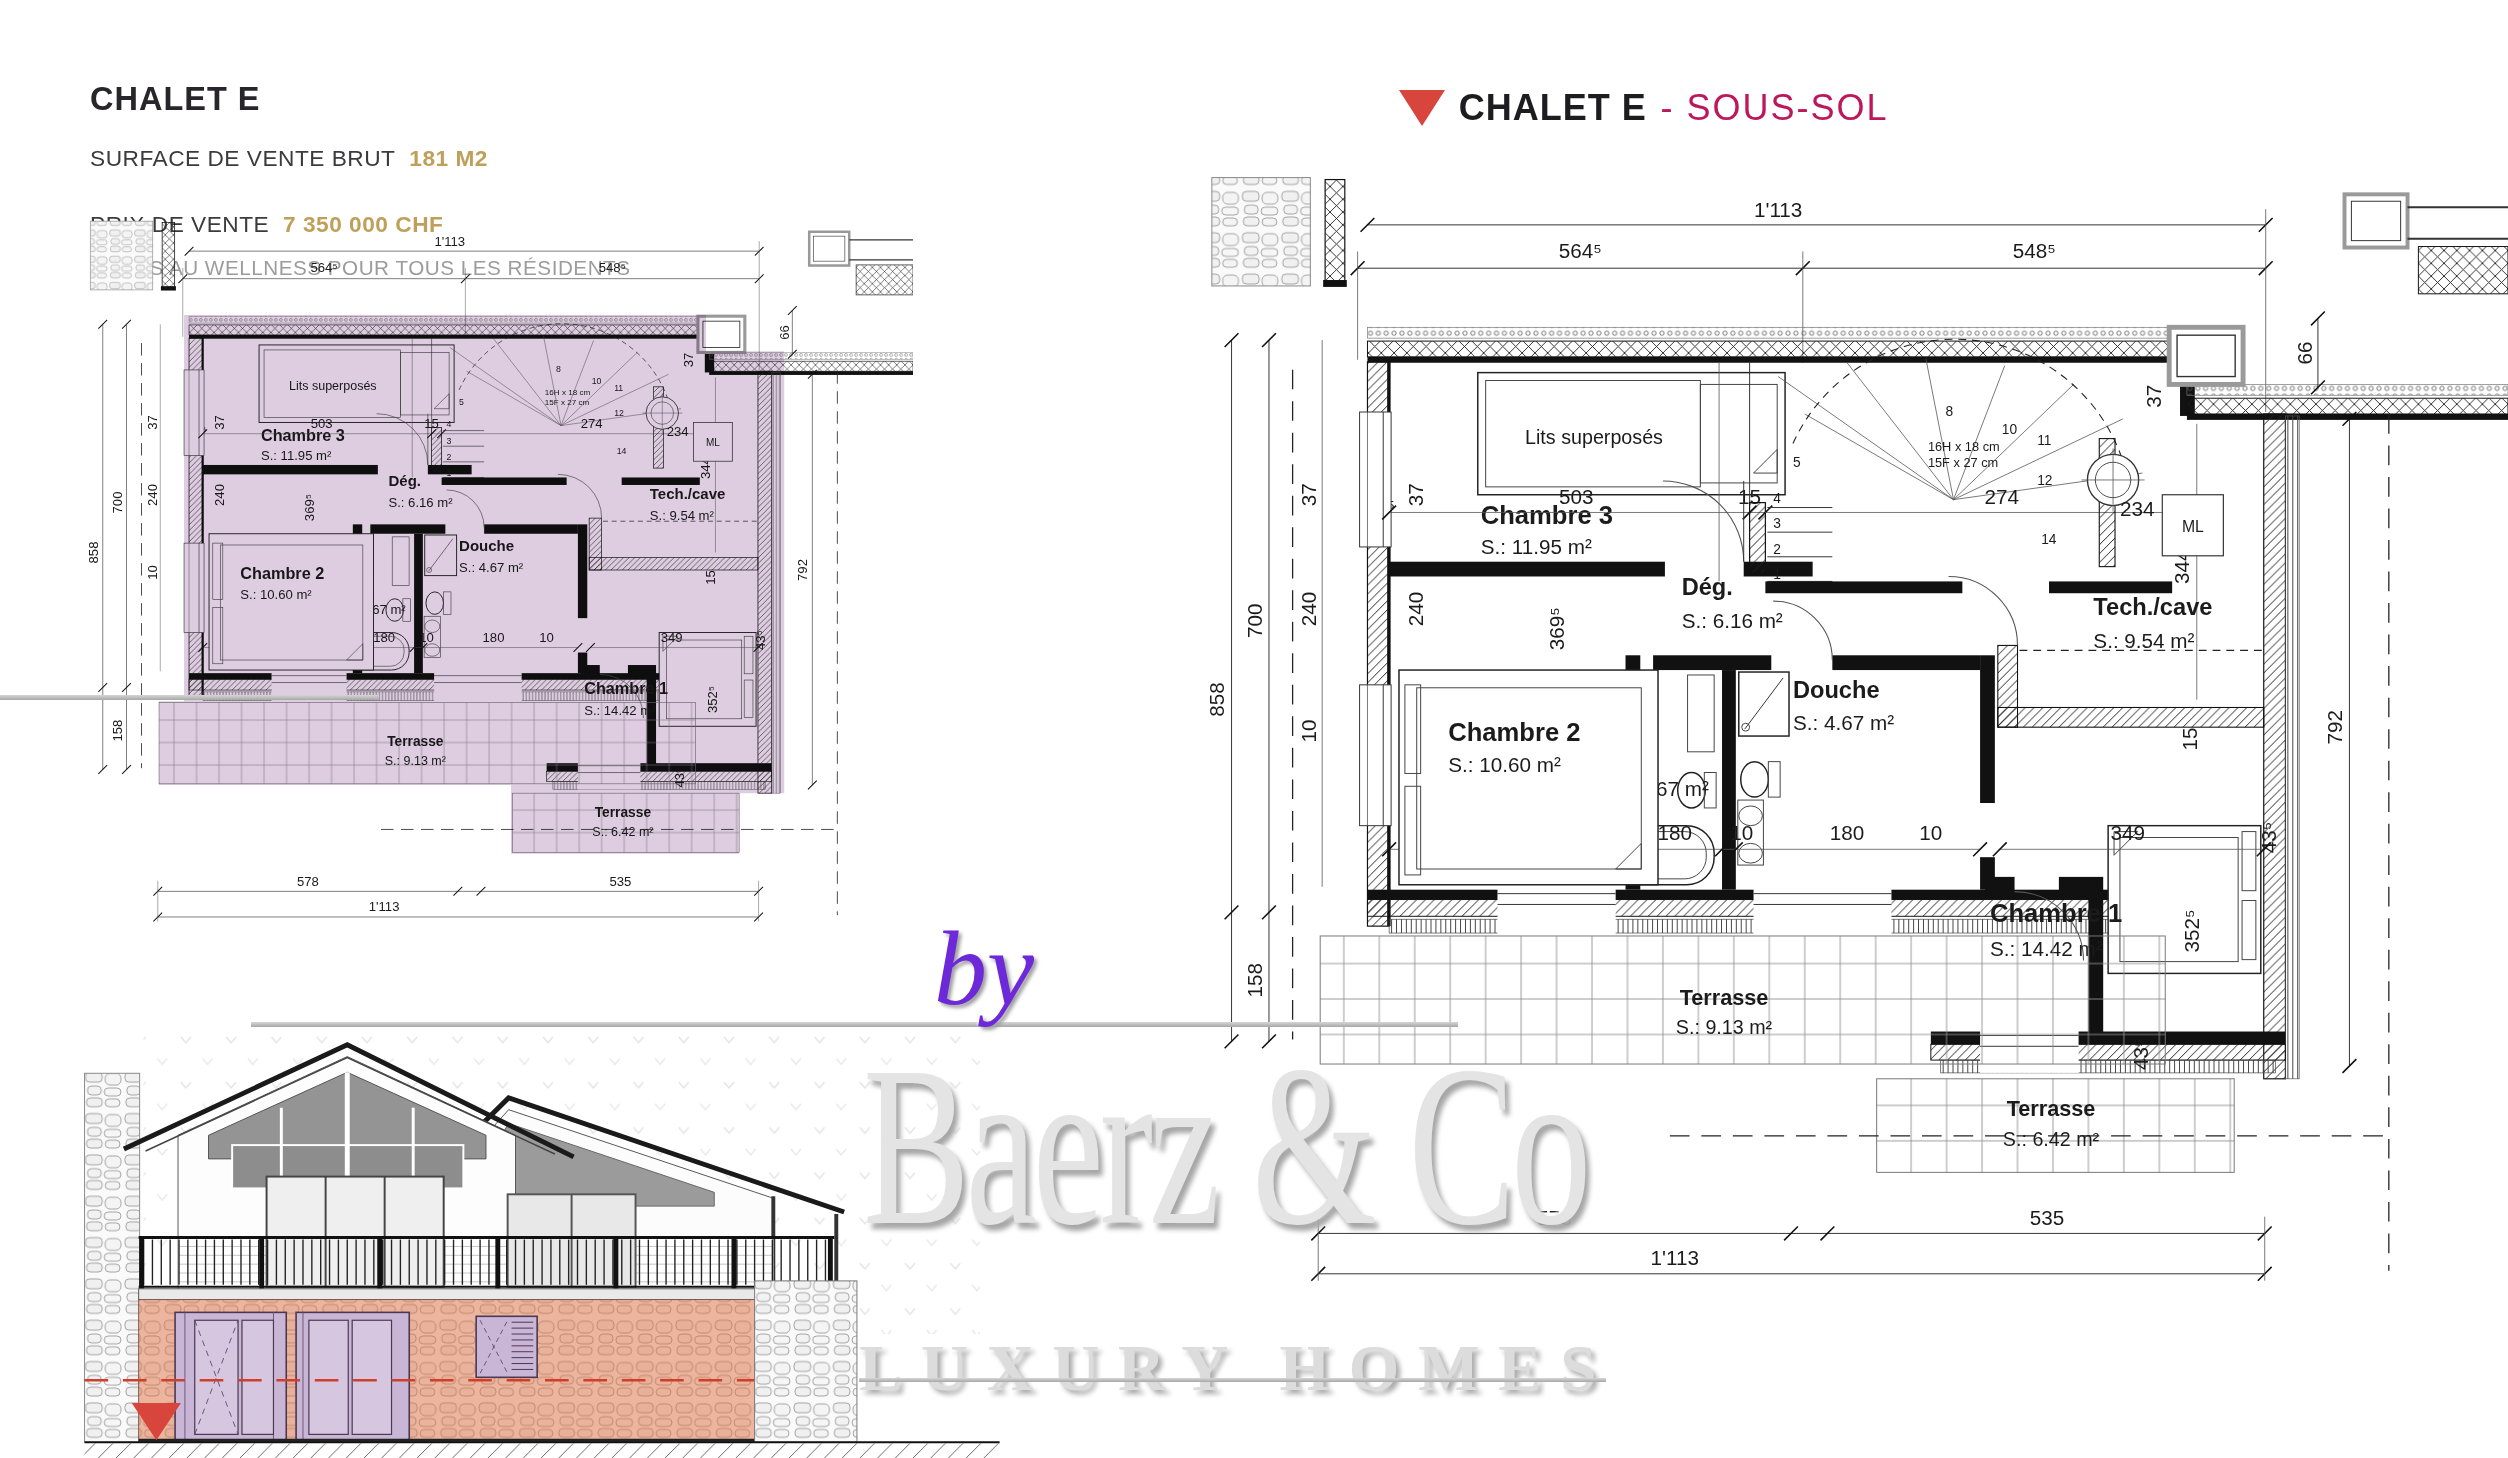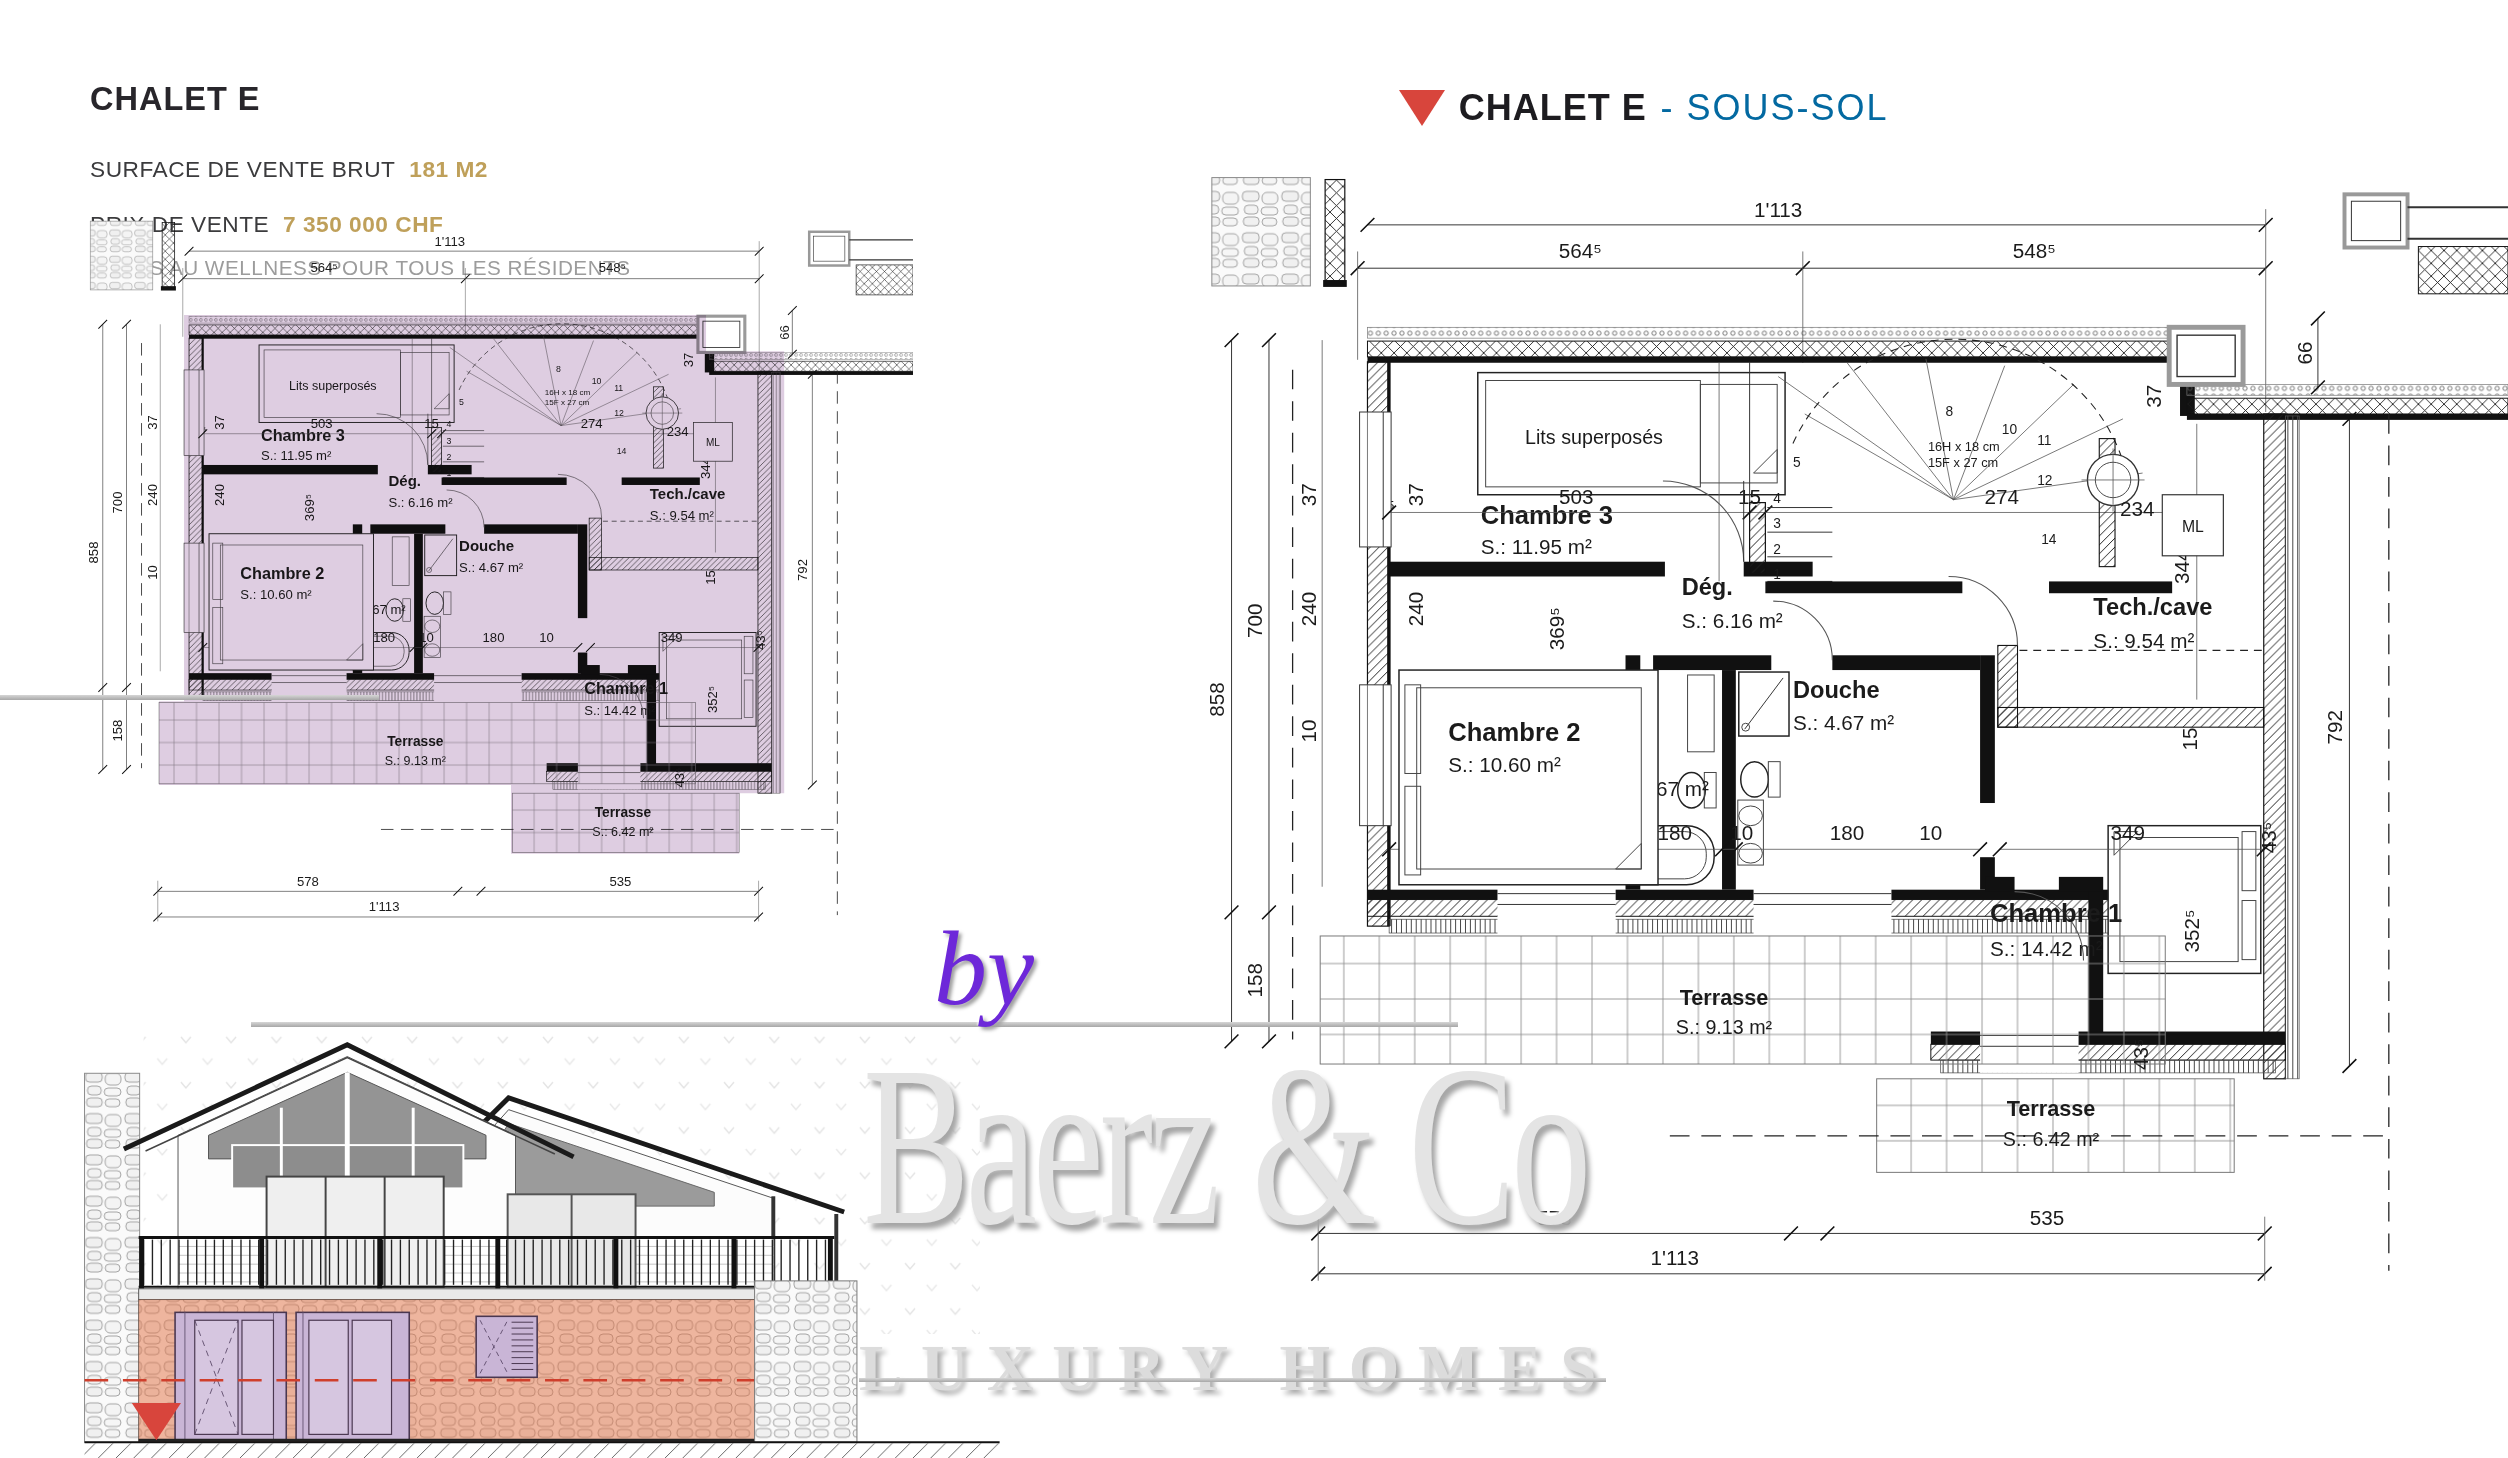--- a/index.html
+++ b/index.html
@@ -3,29 +3,29 @@
 <meta charset="utf-8">
 <style>
   html,body{margin:0;padding:0;}
   body{width:2508px;height:1459px;position:relative;overflow:hidden;background:#fff;
        font-family:"Liberation Sans","DejaVu Sans",sans-serif;}
   .abs{position:absolute;}
   
   #info-title{left:90px;top:81px;font-size:32.5px;font-weight:800;letter-spacing:1px;color:#28262b;}
   .info-line{font-size:22.7px;color:#3b3b3d;letter-spacing:0.5px;white-space:nowrap;}
   .info-line .gold{color:#bfa05a;font-weight:bold;margin-left:13.8px;}
-  #info-surface{left:90px;top:156px;}
+  #info-surface{left:90px;top:145px;}
   #info-price{left:90px;top:211px;}
   #info-note{left:90px;top:256px;font-size:20.7px;color:#9c9c9c;letter-spacing:0.5px;}
   
   #plan-header{left:1399px;top:87px;display:flex;align-items:center;gap:13.8px;}
   #plan-header .tri{width:0;height:0;border-left:23.6px solid transparent;border-right:23.6px solid transparent;
                     border-top:36px solid #d8453c;}
   #plan-header .t1{font-size:36px;font-weight:800;letter-spacing:1px;color:#1d1c20;}
-  #plan-header .t2{font-size:36px;font-weight:400;letter-spacing:2px;color:#0369a1;}
+  #plan-header .t2{font-size:36px;font-weight:400;letter-spacing:2px;color:#be185d;}
   
   svg text{font-family:"Liberation Sans","DejaVu Sans",sans-serif;fill:#1b1b1b;}
   .rname{font-weight:bold;font-size:26px;}
   .rname2{font-weight:bold;font-size:24px;}
   .rarea{font-size:21px;}
   .dim{font-size:21px;}
   .tiny{font-size:14px;}
   .note{font-size:13px;}
   .thin{stroke:#333;stroke-width:1;fill:none;}
   .thin2{stroke:#555;stroke-width:.8;fill:none;}

